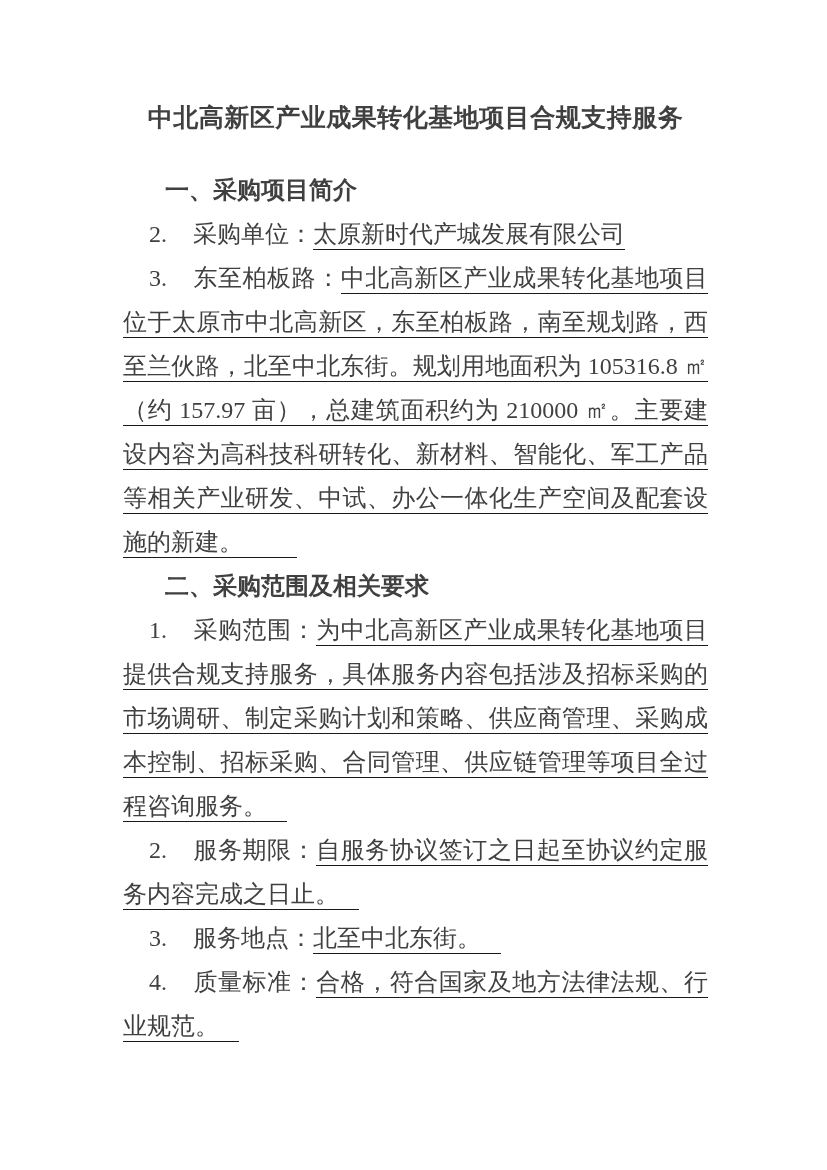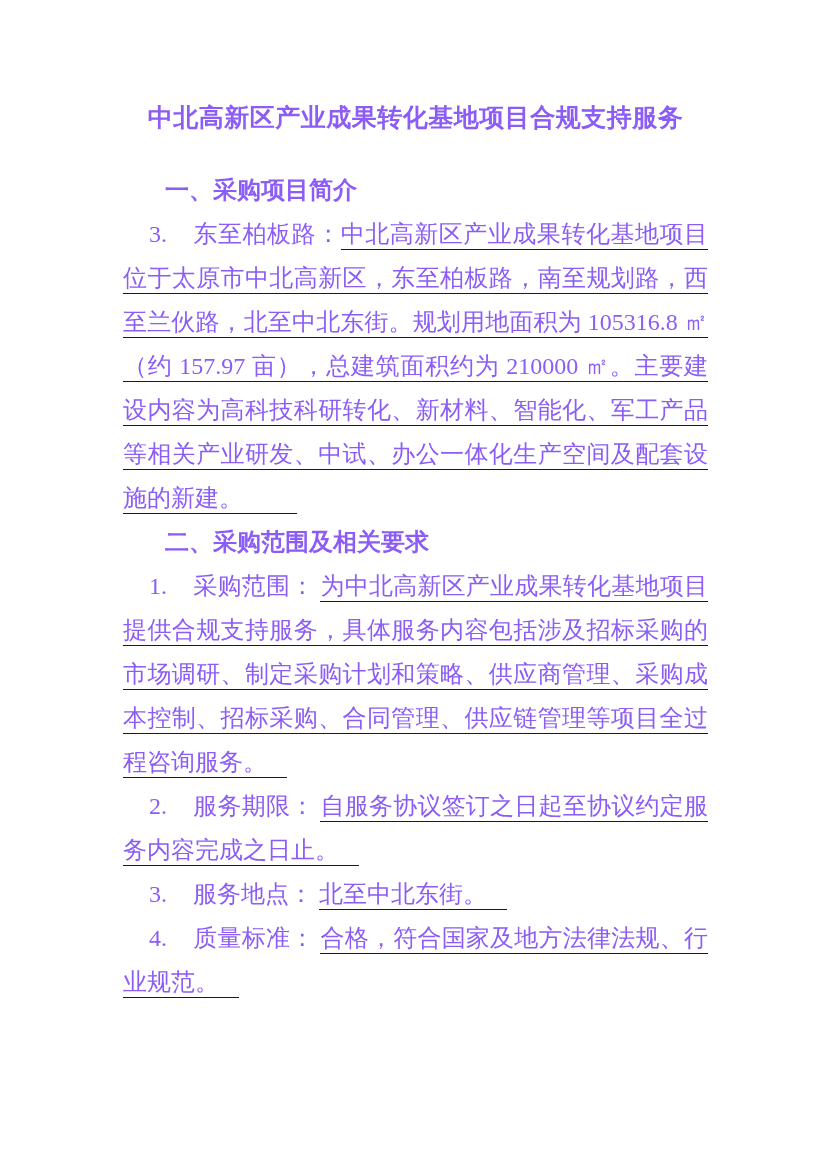--- a/index.html
+++ b/index.html
@@ -8,21 +8,21 @@
     background: #ffffff;
   }
   .page {
     position: relative;
     width: 827px;
     height: 1170px;
     box-sizing: border-box;
     background: #ffffff;
     padding: 94px 119px 0 123px;
     font-family: "Liberation Serif", "DejaVu Serif", serif;
-    color: #8b5cf6;
+    color: #404040;
     overflow: hidden;
   }
   .doc-title {
     font-size: 25px;
     font-weight: 700;
     line-height: 48px;
     text-align: center;
     letter-spacing: 0.5px;
   }
   .doc-body {
@@ -43,37 +43,38 @@
   }
   .num {
     display: inline-block;
     width: 44px;
     text-indent: 0;
   }
   .uv {
     border-bottom: 1px solid #1a1a1a;
     padding-bottom: 2px;
   }
-  .tail-sm { padding-right: 20px; margin-left: 6px; }
+  .tail-sm { padding-right: 20px; }
   .tail-lg { padding-right: 54px; }
 </style>
 </head>
 <body>
 
 <div class="page">
 
   <div class="doc-title">
     <div>中北高新区产业成果转化基地项目合规支持服务</div>
   </div>
 
   <div class="doc-body">
 
     <p class="para heading">一、采购项目简介</p>
 
 
+    <p class="para item"><span class="num">2.</span><span>采购单位：</span><span class="uv">太原新时代产城发展有限公司</span></p>
 
     <p class="para item"><span class="num">3.</span><span>东至柏板路：</span><span class="uv tail-lg">中北高新区产业成果转化基地项目位于太原市中北高新区，东至柏板路，南至规划路，西至兰伙路，北至中北东街。规划用地面积为 105316.8 ㎡（约 157.97 亩），总建筑面积约为 210000 ㎡。主要建设内容为高科技科研转化、新材料、智能化、军工产品等相关产业研发、中试、办公一体化生产空间及配套设施的新建。</span></p>
 
 
     <p class="para heading">二、采购范围及相关要求</p>
 
     <p class="para item"><span class="num">1.</span><span>采购范围：</span><span class="uv tail-sm">为中北高新区产业成果转化基地项目提供合规支持服务，具体服务内容包括涉及招标采购的市场调研、制定采购计划和策略、供应商管理、采购成本控制、招标采购、合同管理、供应链管理等项目全过程咨询服务。</span></p>
 
     <p class="para item"><span class="num">2.</span><span>服务期限：</span><span class="uv tail-sm">自服务协议签订之日起至协议约定服务内容完成之日止。</span></p>
 

